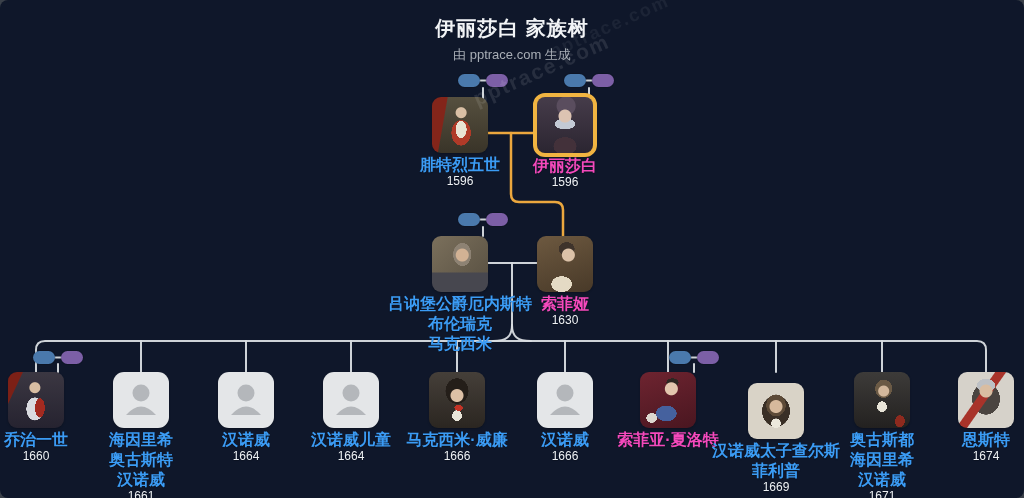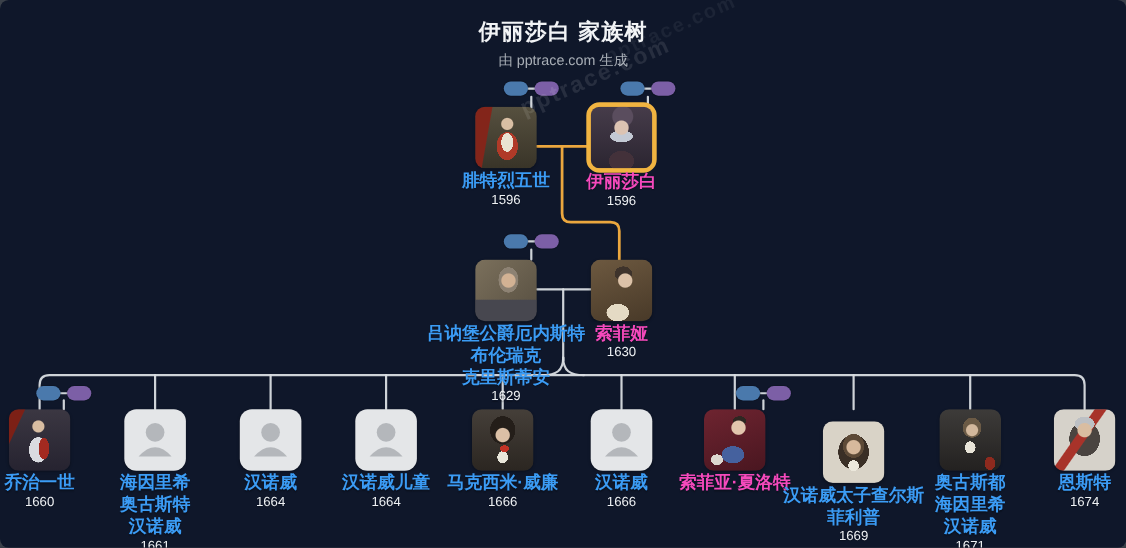--- a/index.html
+++ b/index.html
@@ -173,22 +173,21 @@
       <div class="photo pp-elizabeth"></div>
     </div>
     <div class="nm female">伊丽莎白</div>
     <div class="yr">1596</div>
   </div>
 
   <div class="node" style="left:350px;top:236px">
     <div class="photo pp-ernest"></div>
     <div class="nm male">吕讷堡公爵厄内斯特</div>
     <div class="nm male">布伦瑞克</div>
-    <div class="nm male">克里斯蒂安</div>
-    <div class="yr">1629</div>
+    <div class="nm male">马克西米</div>
   </div>
   <div class="node" style="left:455px;top:236px">
     <div class="photo pp-sophia"></div>
     <div class="nm female">索菲娅</div>
     <div class="yr">1630</div>
   </div>
 
   <div class="node" style="left:-74px;top:372px">
     <div class="photo pp-george"></div>
     <div class="nm male">乔治一世</div>

